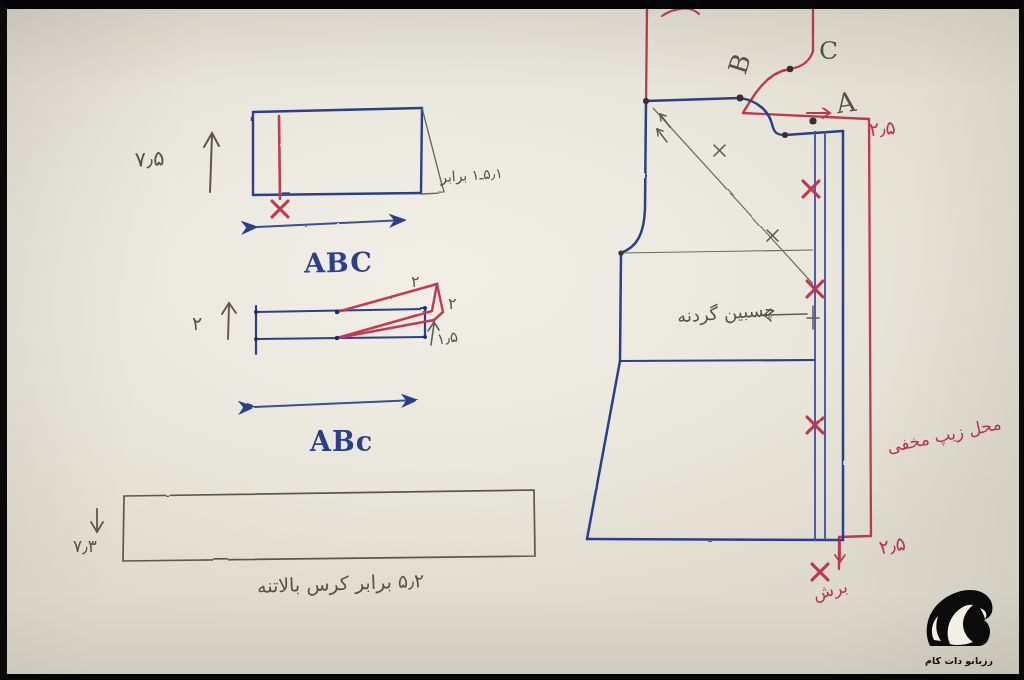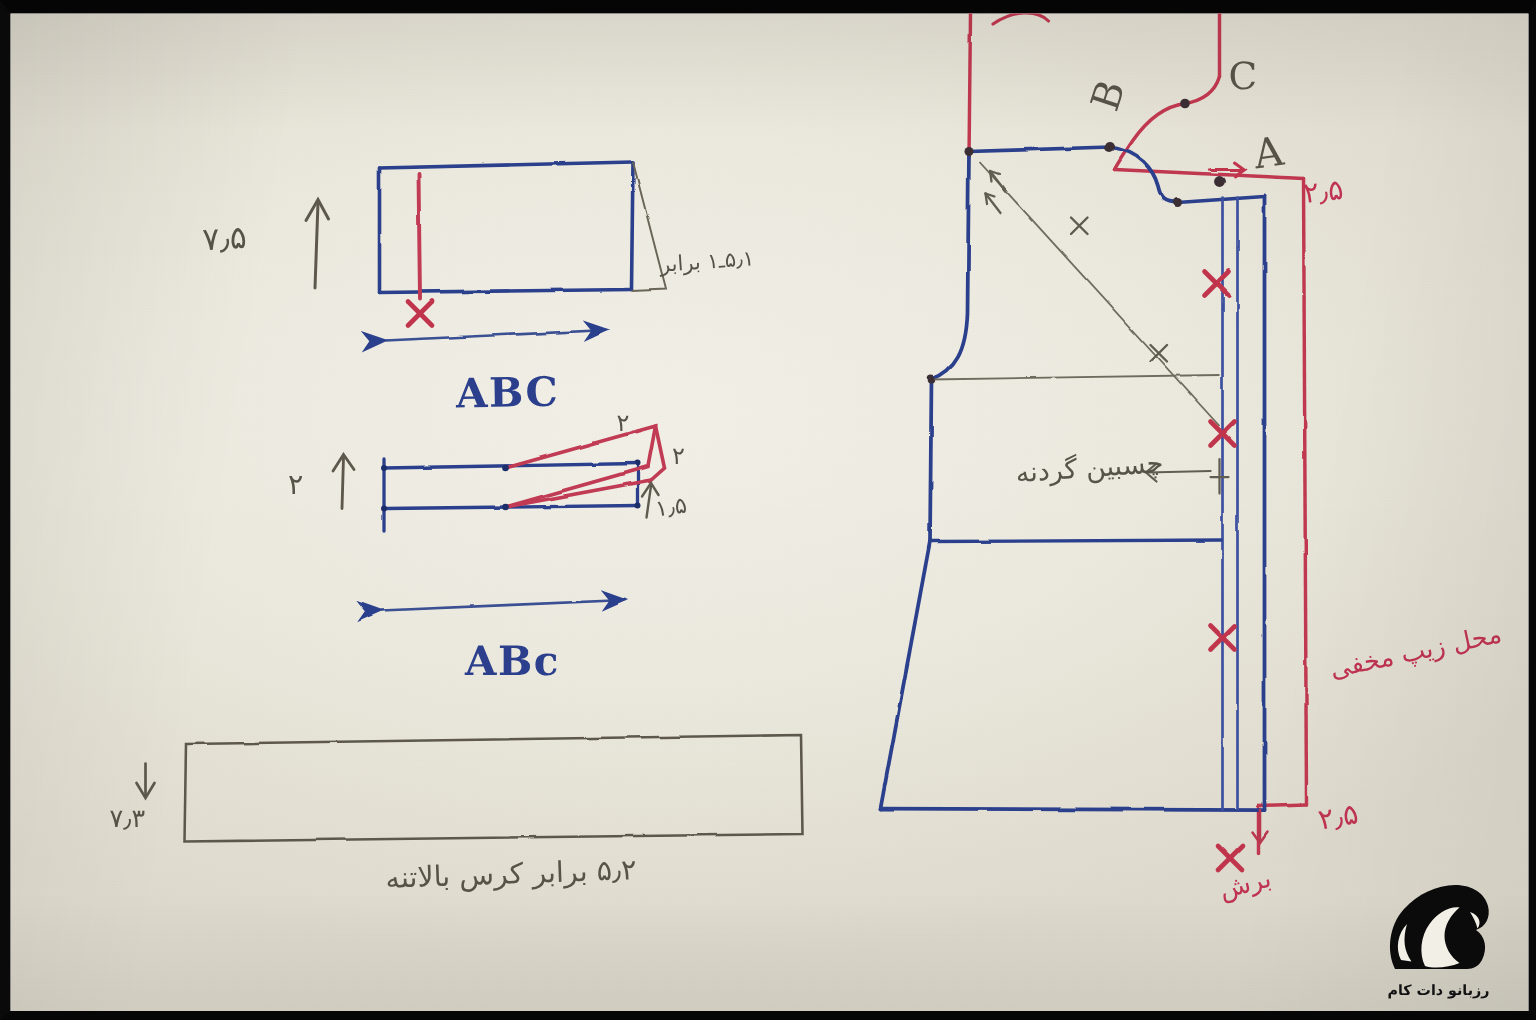--- a/index.html
+++ b/index.html
@@ -1,19 +1,19 @@
 <!DOCTYPE html>
 <html><head>
 <meta charset="utf-8">
 <style>
   html,body{margin:0;padding:0;background:#000;}
   body{width:1024px;height:680px;overflow:hidden;font-family:"DejaVu Sans",sans-serif;}
   #sheet{
     position:relative;width:1024px;height:680px;
-    background:#e5e5e5;
+    background:#86efac;
     box-sizing:border-box;
     border-top:9px solid #050505;
     border-bottom:6px solid #060606;
     border-left:7px solid #0a0a0a;
     border-right:5px solid #080808;
     overflow:hidden;
   }
   #paper{
     position:absolute;inset:0;
     background:

